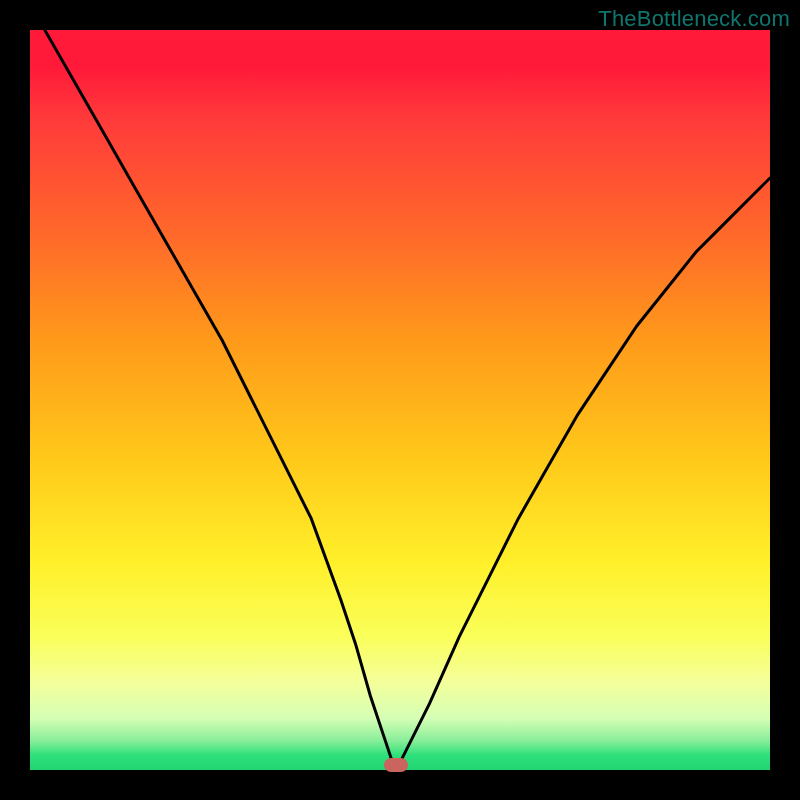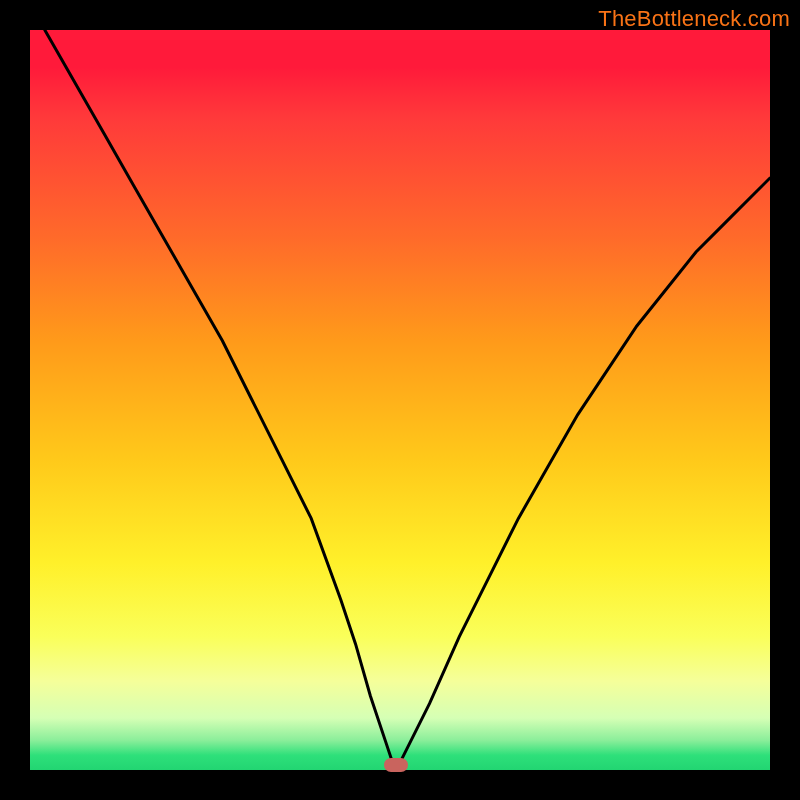--- a/index.html
+++ b/index.html
@@ -31,21 +31,21 @@
       #d5ffb5 93%,
       #8aee9a 96%,
       #2ee07a 98%,
       #22d572 100%
     );
   }
   .watermark {
     position: absolute;
     top: 6px;
     right: 10px;
-    color: #f97316;
+    color: #0f766e;
     font-size: 22px;
     font-weight: 500;
     letter-spacing: 0.2px;
   }
   svg.curve {
     position: absolute;
     left: 0;
     top: 0;
     width: 740px;
     height: 740px;

